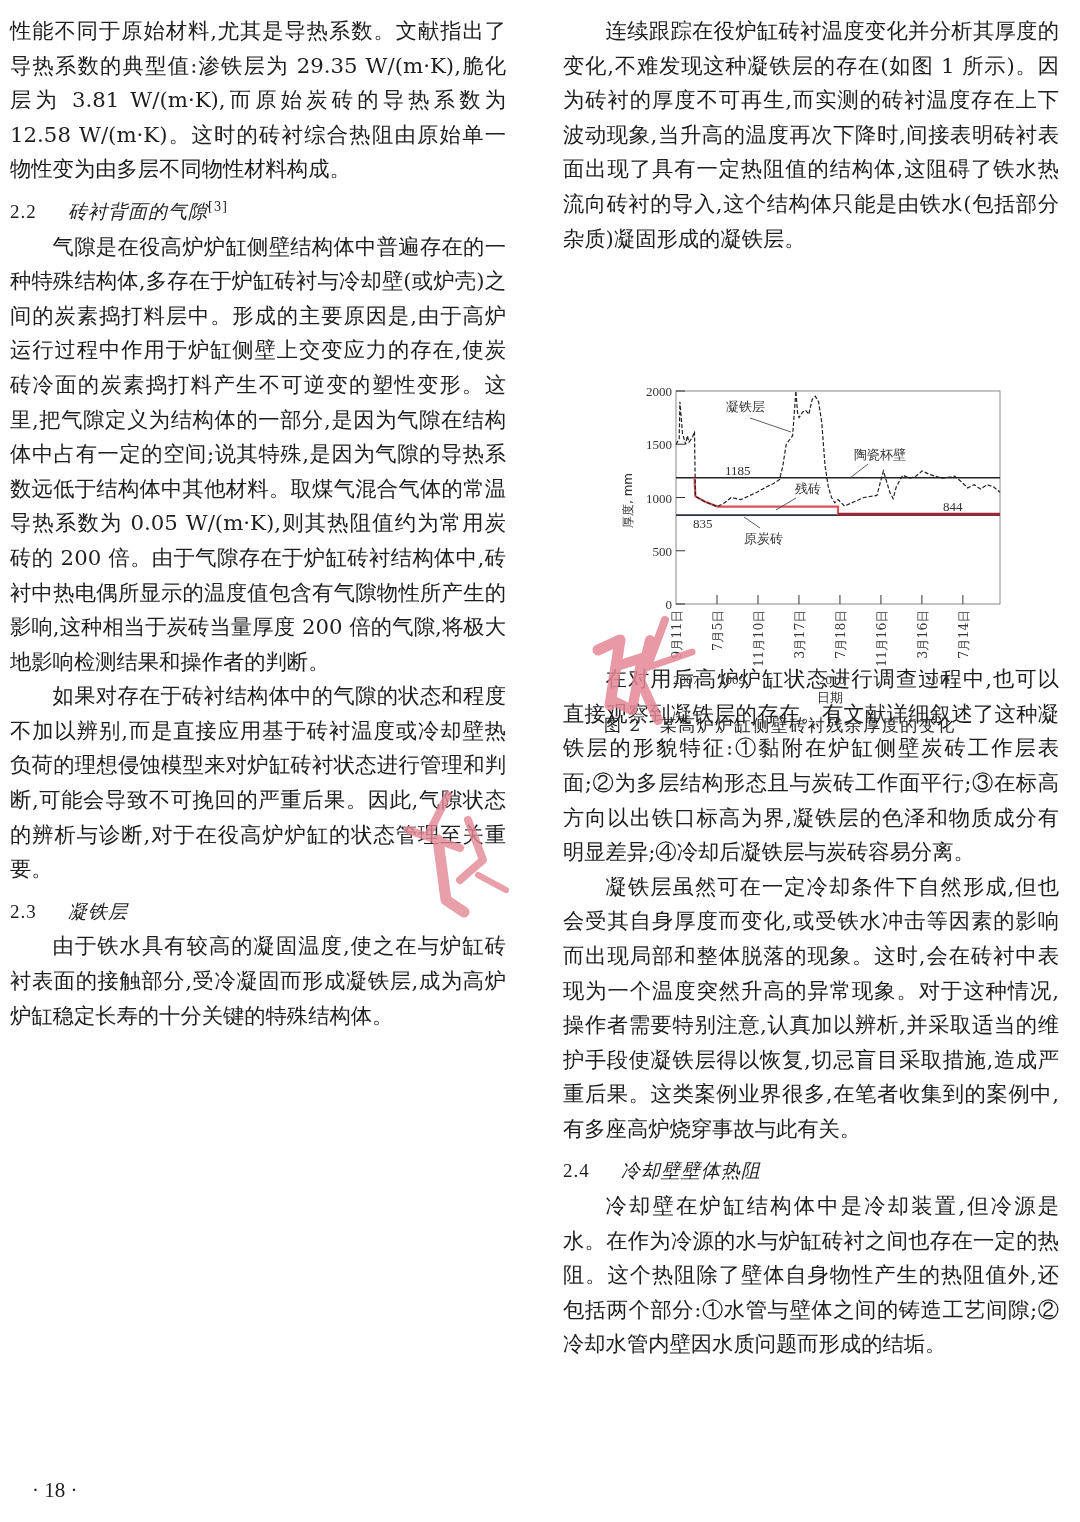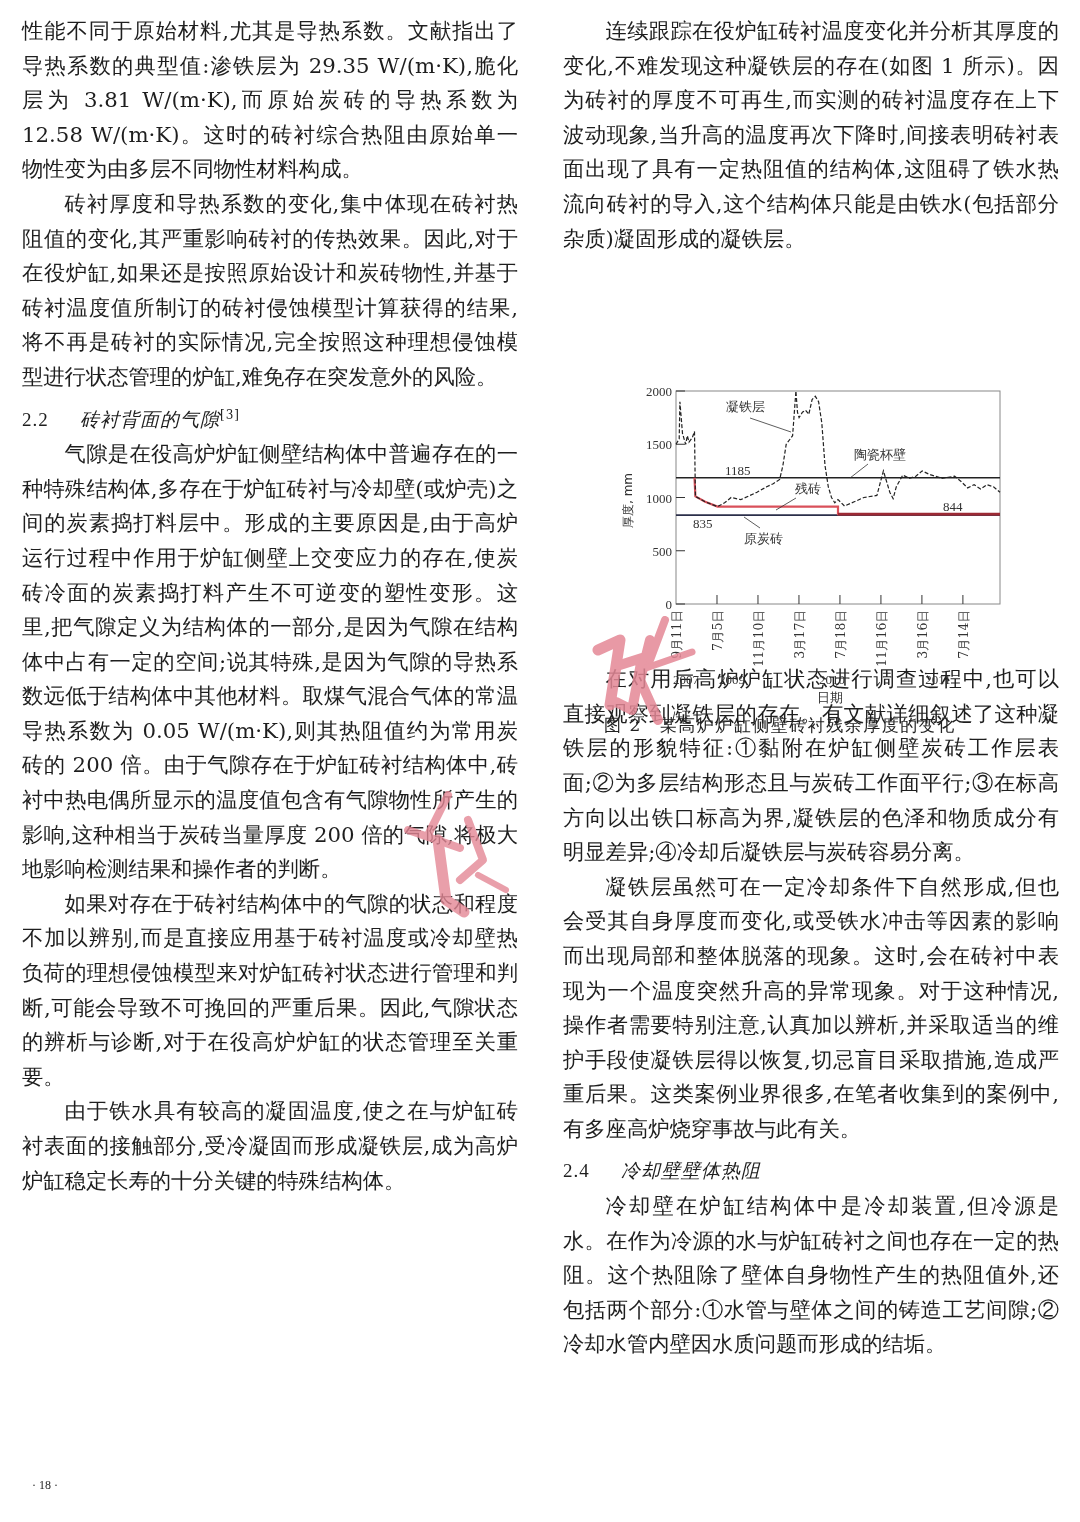--- a/index.html
+++ b/index.html
@@ -6,34 +6,34 @@
   body {
     width: 1080px; height: 1522px; position: relative; overflow: hidden;
     font-family: "DejaVu Serif", "Liberation Serif", serif;
     color: #1e1e1e;
   }
   .col {
     position: absolute; top: 14px; width: 496px;
     font-size: 21.3px; line-height: 34.6px;
     text-align: justify;
   }
-  .col.left { left: 22px; }
+  .col.left { left: 10px; }
   .col.right { left: 563px; }
   .p { margin: 0; text-indent: 2em; }
   .p.noindent { text-indent: 0; }
   .h {
     margin: 0; font-size: 19px; letter-spacing: 1px;
     line-height: 34.6px;
   }
   .h .num { display: inline-block; width: 58px; font-family: "Liberation Serif", serif; margin-top: 8px; }
   .h .title { font-style: italic; margin-top: 37px; }
   sup { font-size: 12px; vertical-align: 7px; line-height: 0; }
   .page-num {
     position: absolute; left: 32px; top: 1478px;
-    font-size: 12px; font-family: "Liberation Serif", serif;
+    font-size: 21px; font-family: "Liberation Serif", serif;
   }
   .figure {
     position: absolute; left: 600px; top: 378px; width: 430px; height: 360px;
   }
   .figure svg { position: absolute; left: 0; top: 0; }
   .caption {
     position: absolute; left: 604px; top: 714px; width: 400px;
     font-size: 17px; text-align: left; letter-spacing: 1.5px;
     font-family: "DejaVu Serif", serif; color: #222;
   }
@@ -46,26 +46,28 @@
     position: absolute; left: 388px; top: 790px; width: 130px; height: 130px;
     pointer-events: none;
   }
   .rcol-gap { height: 406px; }
 </style>
 </head>
 <body>
 
 <div class="col left">
   <p class="p noindent">性能不同于原始材料,尤其是导热系数。文献指出了导热系数的典型值:渗铁层为 29.35 W/(m·K),脆化层为 3.81 W/(m·K),而原始炭砖的导热系数为 12.58 W/(m·K)。这时的砖衬综合热阻由原始单一物性变为由多层不同物性材料构成。</p>
-  <p class="p">砖衬厚度和导热系数的变化,集中体现在砖衬热阻值的变化,其严重影响砖衬的传热效果。因此,对于在役炉缸,如果还是按照原始设计和炭砖物性,并基于砖衬温度值所制订的砖衬侵蚀模型计算获得的结果,将不再是砖衬的实际情况,完全按照这种理想侵蚀模型进行状态管理的炉缸,难免存在突发意外的风险。</p>
   <p class="h">
     <span class="num">2.2</span><span class="title">砖衬背面的气隙</span><sup>[3]</sup>
   </p>
   <p class="p">气隙是在役高炉炉缸侧壁结构体中普遍存在的一种特殊结构体,多存在于炉缸砖衬与冷却壁(或炉壳)之间的炭素捣打料层中。形成的主要原因是,由于高炉运行过程中作用于炉缸侧壁上交变应力的存在,使炭砖冷面的炭素捣打料产生不可逆变的塑性变形。这里,把气隙定义为结构体的一部分,是因为气隙在结构体中占有一定的空间;说其特殊,是因为气隙的导热系数远低于结构体中其他材料。取煤气混合气体的常温导热系数为 0.05 W/(m·K),则其热阻值约为常用炭砖的 200 倍。由于气隙存在于炉缸砖衬结构体中,砖衬中热电偶所显示的温度值包含有气隙物性所产生的影响,这种相当于炭砖当量厚度 200 倍的气隙,将极大地影响检测结果和操作者的判断。</p>
   <p class="p">如果对存在于砖衬结构体中的气隙的状态和程度不加以辨别,而是直接应用基于砖衬温度或冷却壁热负荷的理想侵蚀模型来对炉缸砖衬状态进行管理和判断,可能会导致不可挽回的严重后果。因此,气隙状态的辨析与诊断,对于在役高炉炉缸的状态管理至关重要。</p>
+  <p class="h">
+    <span class="num">2.3</span><span class="title">凝铁层</span>
+  </p>
   <p class="p">由于铁水具有较高的凝固温度,使之在与炉缸砖衬表面的接触部分,受冷凝固而形成凝铁层,成为高炉炉缸稳定长寿的十分关键的特殊结构体。</p>
 </div>
 
 <div class="page-num">· 18 ·</div>
 
 <div class="col right">
   <p class="p">连续跟踪在役炉缸砖衬温度变化并分析其厚度的变化,不难发现这种凝铁层的存在(如图 1 所示)。因为砖衬的厚度不可再生,而实测的砖衬温度存在上下波动现象,当升高的温度再次下降时,间接表明砖衬表面出现了具有一定热阻值的结构体,这阻碍了铁水热流向砖衬的导入,这个结构体只能是由铁水(包括部分杂质)凝固形成的凝铁层。</p>
   <div class="rcol-gap"></div>
   <p class="p">在对用后高炉炉缸状态进行调查过程中,也可以直接观察到凝铁层的存在。有文献详细叙述了这种凝铁层的形貌特征:①黏附在炉缸侧壁炭砖工作层表面;②为多层结构形态且与炭砖工作面平行;③在标高方向以出铁口标高为界,凝铁层的色泽和物质成分有明显差异;④冷却后凝铁层与炭砖容易分离。</p>
   <p class="p">凝铁层虽然可在一定冷却条件下自然形成,但也会受其自身厚度而变化,或受铁水冲击等因素的影响而出现局部和整体脱落的现象。这时,会在砖衬中表现为一个温度突然升高的异常现象。对于这种情况,操作者需要特别注意,认真加以辨析,并采取适当的维护手段使凝铁层得以恢复,切忌盲目采取措施,造成严重后果。这类案例业界很多,在笔者收集到的案例中,有多座高炉烧穿事故与此有关。</p>

